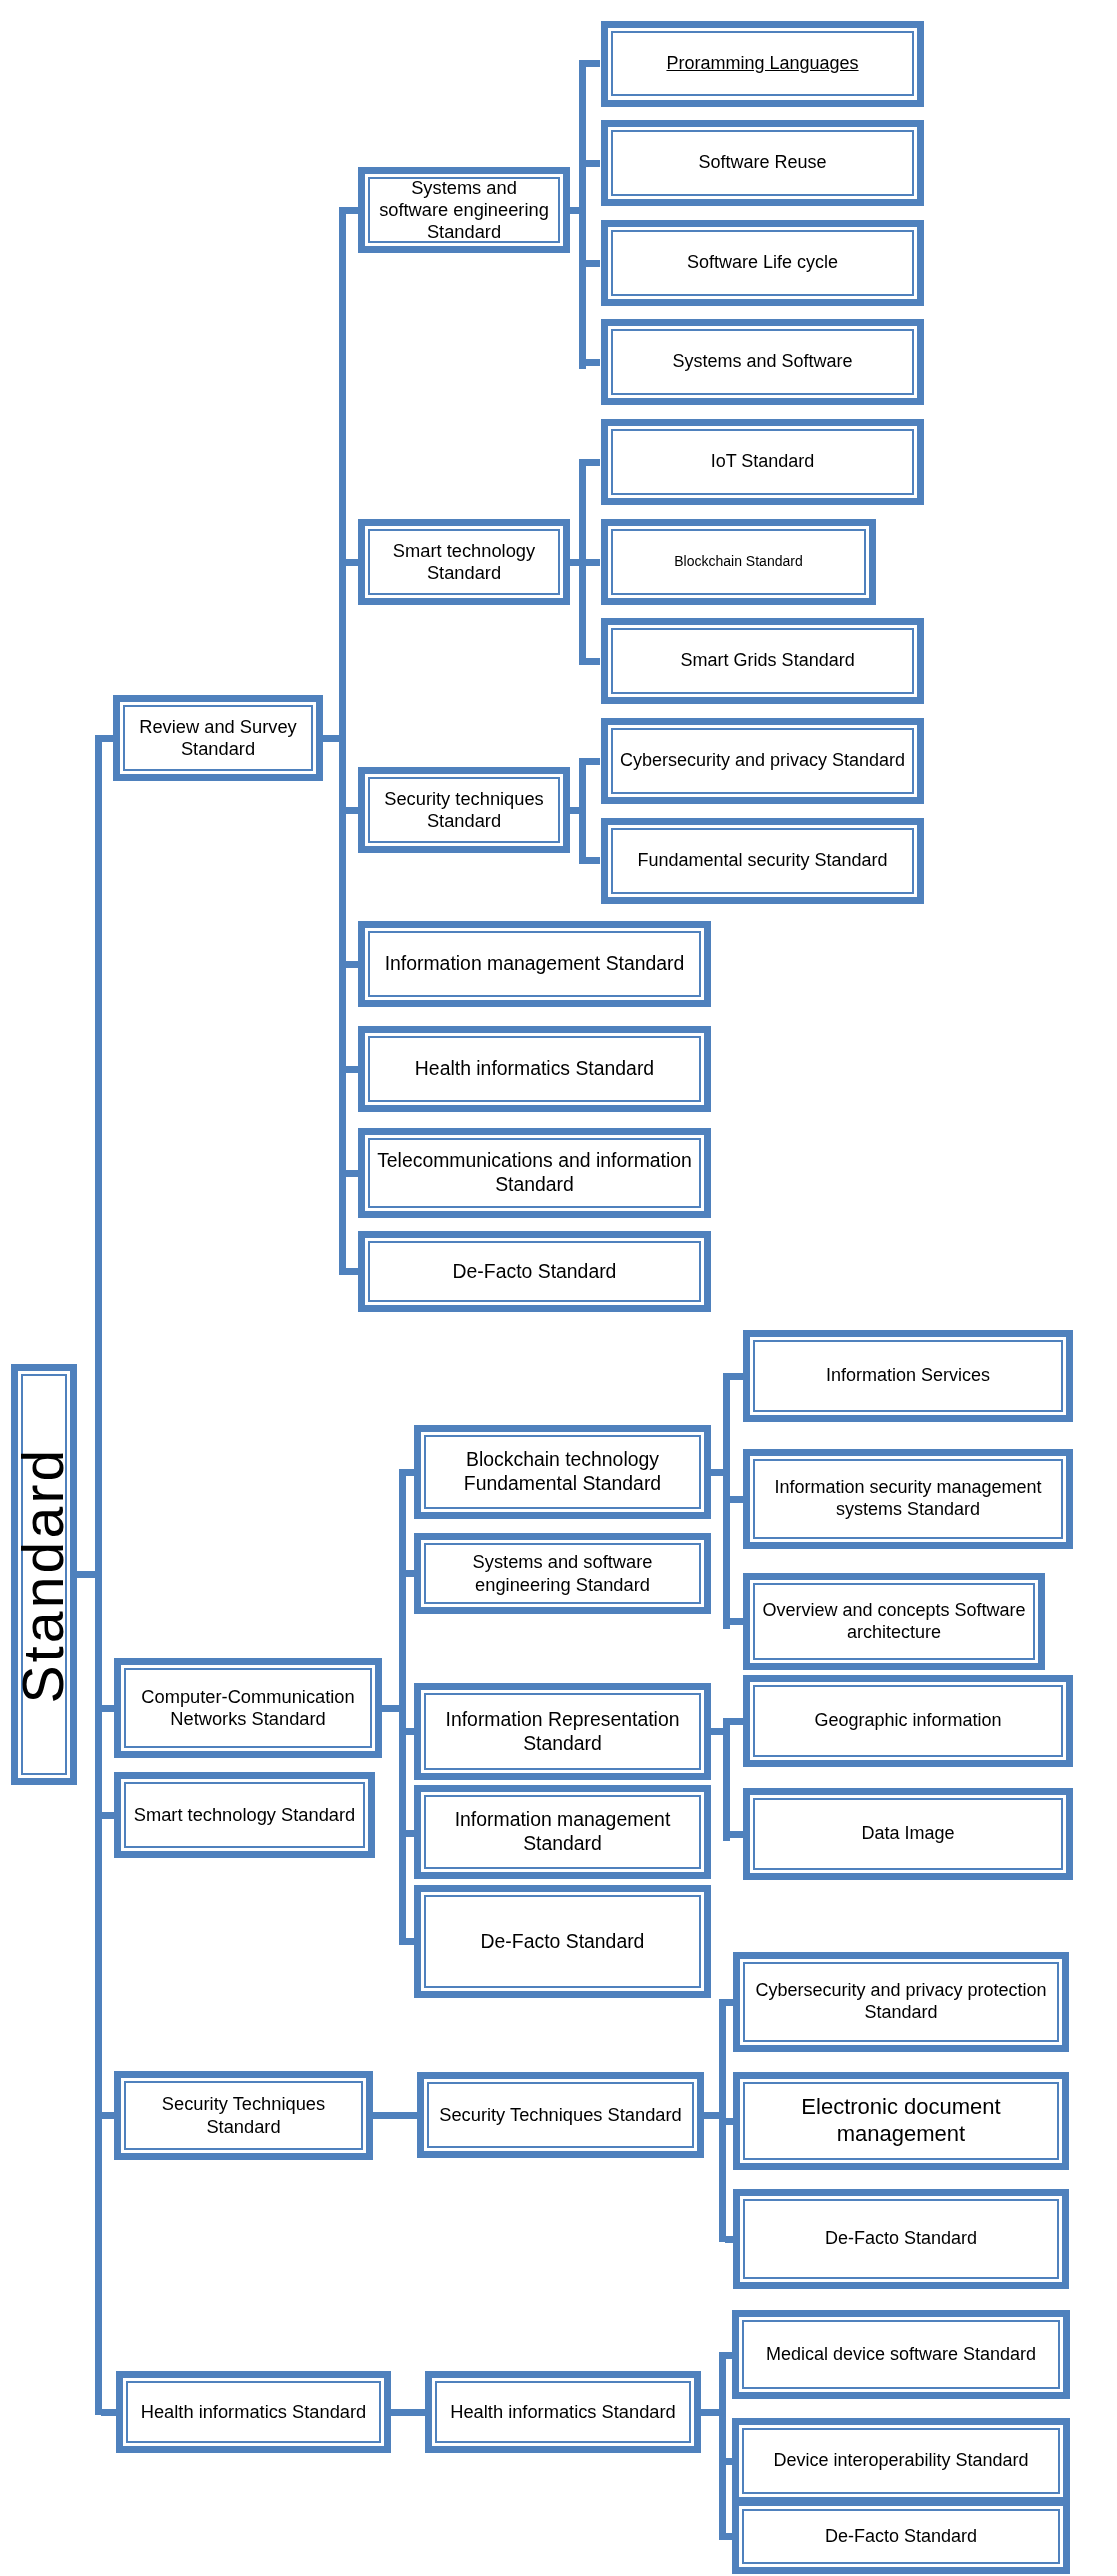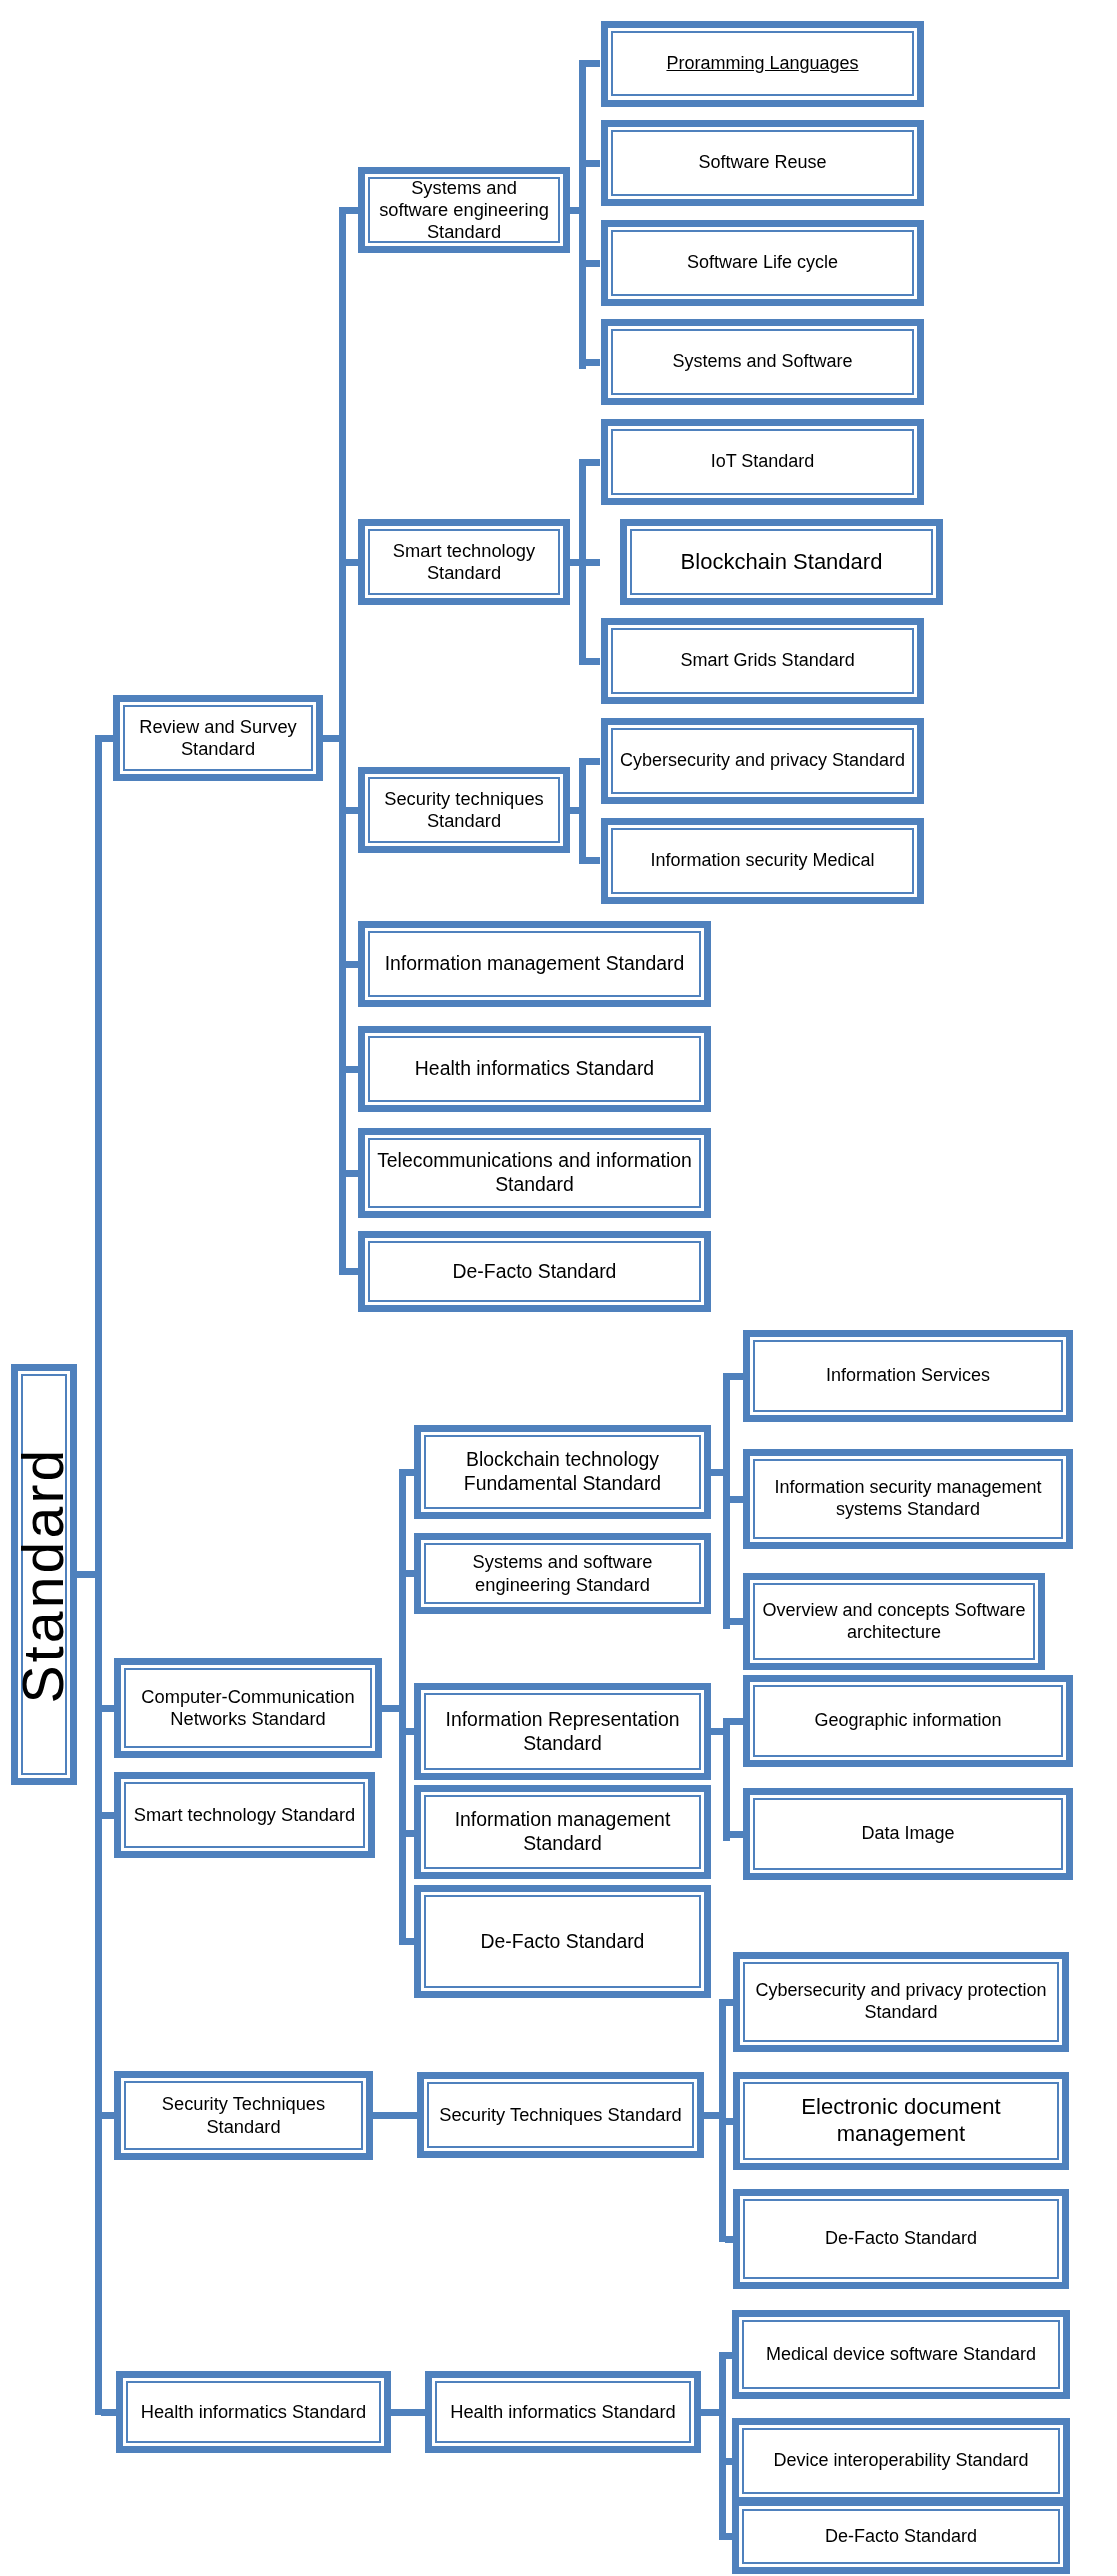--- a/index.html
+++ b/index.html
@@ -161,31 +161,31 @@
     </div>
     <div class="node" style="left: 601px; top: 220px; width: 323px; height: 86px; font-size: 18px; text-align: center;">
       <span class="lbl">Software Life cycle</span>
     </div>
     <div class="node" style="left: 601px; top: 319px; width: 323px; height: 86px; font-size: 18px;">
       <span class="lbl">Systems and Software</span>
     </div>
     <div class="node" style="left: 601px; top: 419px; width: 323px; height: 86px; font-size: 18px;">
       <span class="lbl">IoT Standard</span>
     </div>
-    <div class="node" style="left: 601px; top: 519px; width: 323px; height: 86px; font-size: 22px; margin-left: 19px;">
+    <div class="node" style="left: 601px; top: 519px; width: 275px; height: 86px; font-size: 14px;">
       <span class="lbl">Blockchain Standard</span>
     </div>
     <div class="node" style="left: 601px; top: 618px; width: 323px; height: 86px; font-size: 18px; padding-left: 20px;">
       <span class="lbl">Smart Grids Standard</span>
     </div>
     <div class="node" style="left: 601px; top: 718px; width: 323px; height: 86px; font-size: 18px;">
       <span class="lbl">Cybersecurity and privacy Standard</span>
     </div>
     <div class="node" style="left: 601px; top: 818px; width: 323px; height: 86px; font-size: 18px;">
-      <span class="lbl">Information security Medical</span>
+      <span class="lbl">Fundamental security Standard</span>
     </div>
     <div class="node" style="left: 414px; top: 1425px; width: 297px; height: 94px; font-size: 19.4px;">
       <span class="lbl">Blockchain technology Fundamental Standard</span>
     </div>
     <div class="node" style="left: 414px; top: 1533px; width: 297px; height: 81px; font-size: 18.3px;">
       <span class="lbl">Systems and software engineering Standard</span>
     </div>
     <div class="node" style="left: 414px; top: 1683px; width: 297px; height: 97px; font-size: 19.4px;">
       <span class="lbl">Information Representation Standard</span>
     </div>

